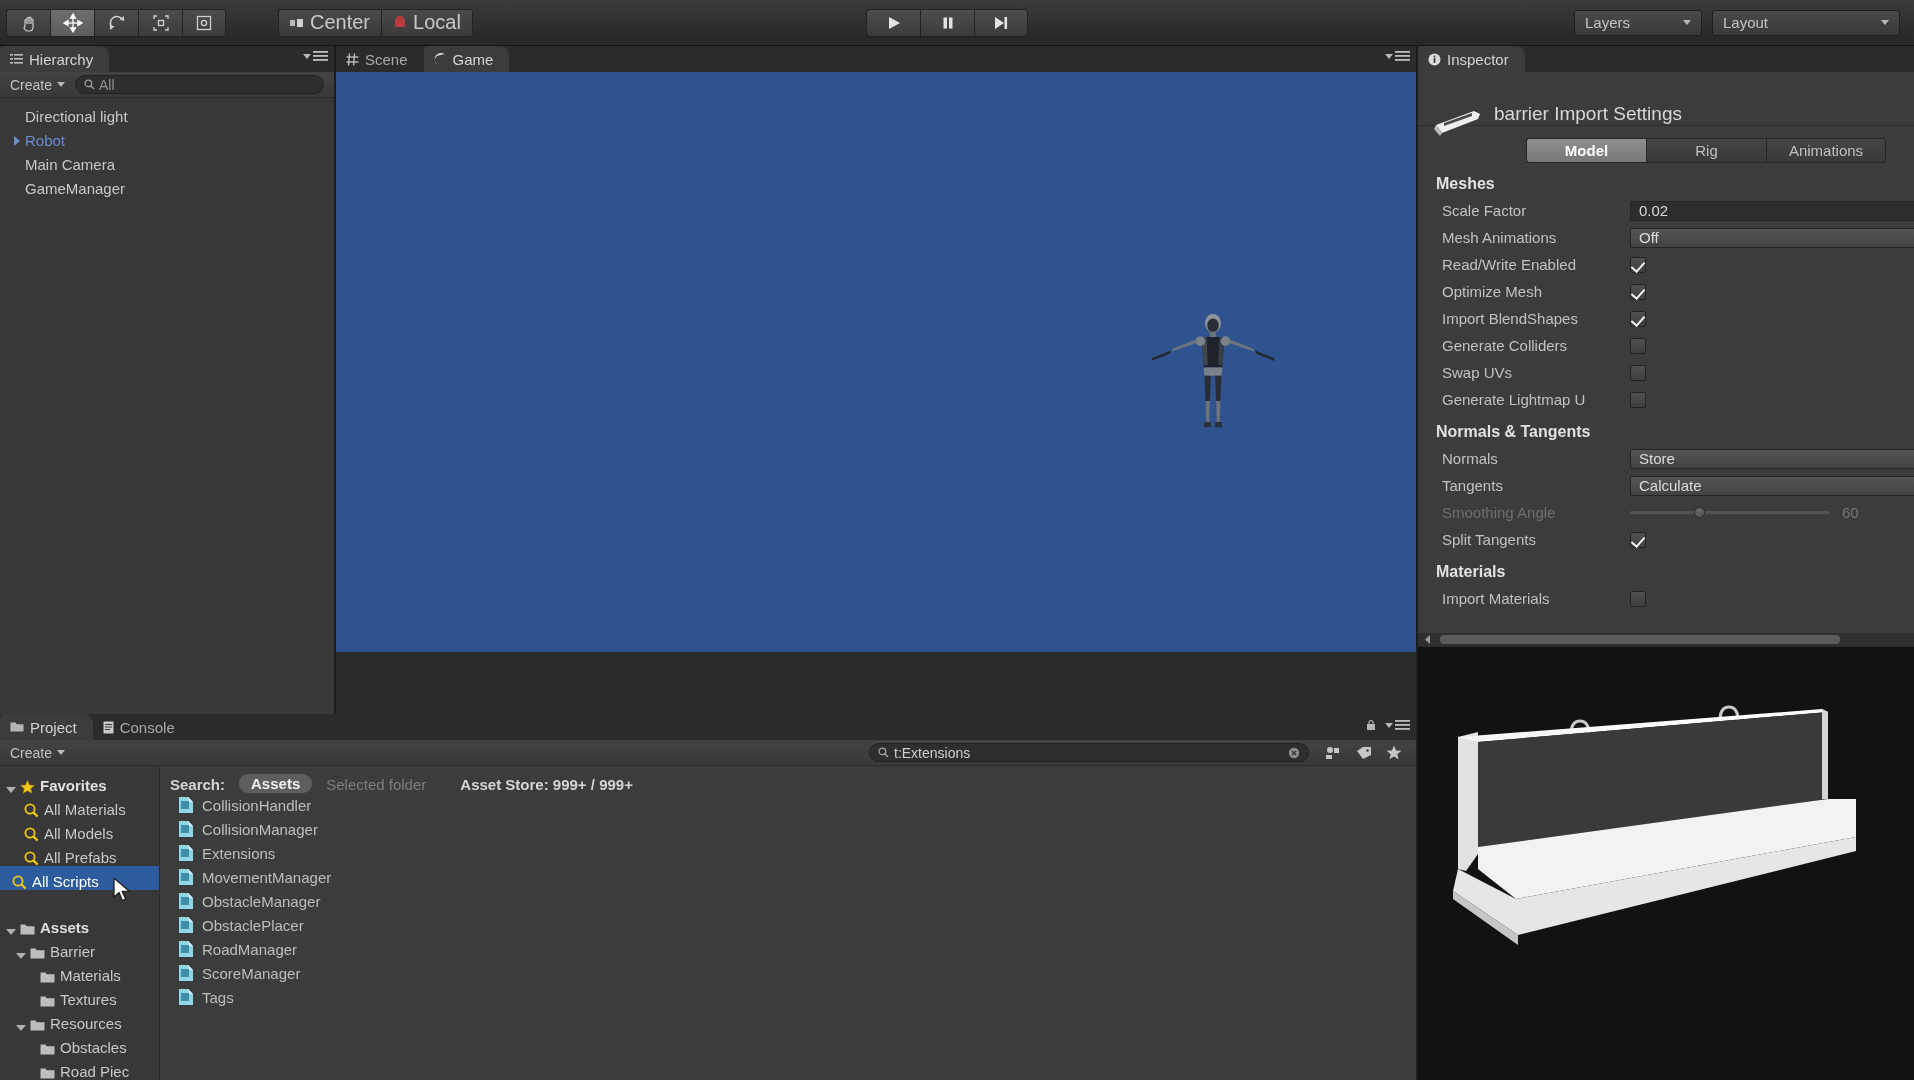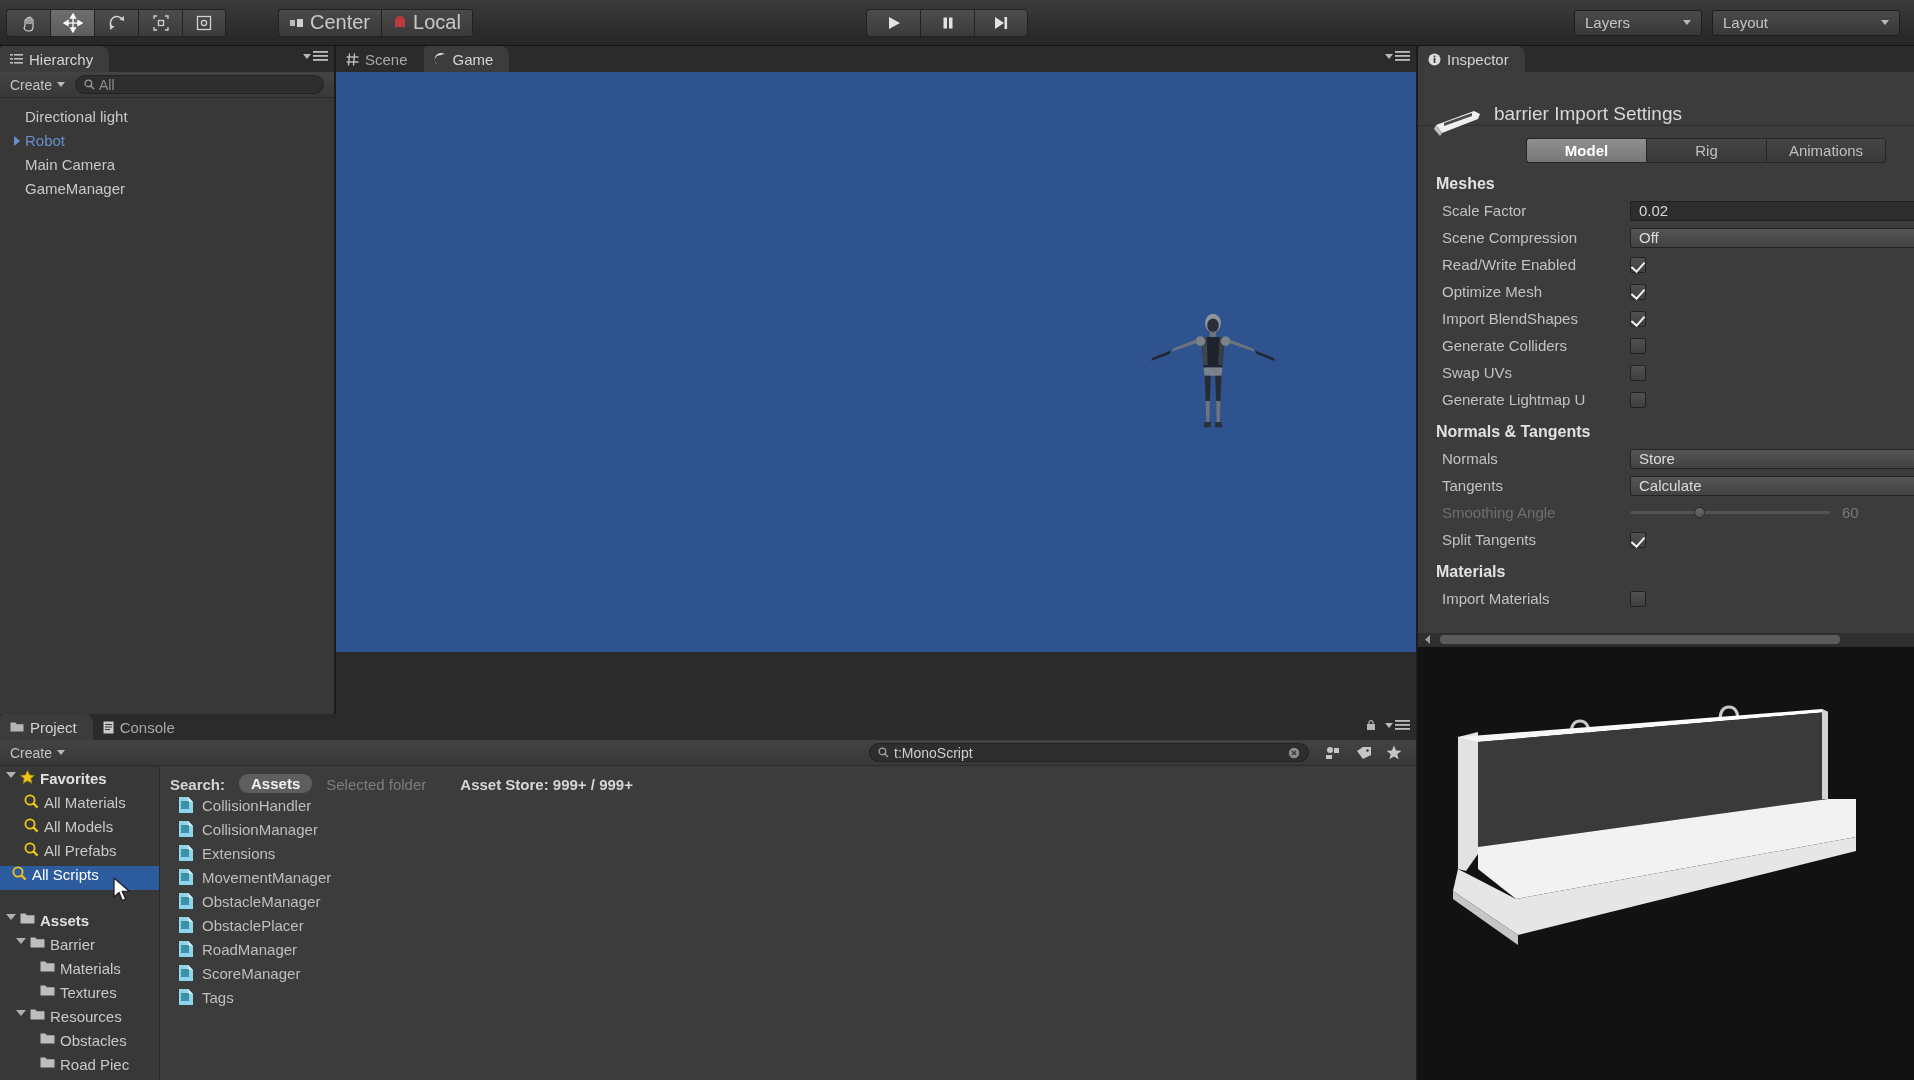--- a/index.html
+++ b/index.html
@@ -136,21 +136,21 @@
     height:26px;background:linear-gradient(to bottom,#434343,#383838);
     border-bottom:1px solid #2b2b2b;display:flex;align-items:center;padding-left:4px;
   }
   .proj-search {
     width: 440px; height:19px;background:#2e2e2e;border:1px solid #222;border-radius:10px;
     display:flex;align-items:center;gap:5px;padding:0 8px;color:#cfcfcf;font-size:14px;
   }
   .proj-cols { display:flex; height:314px; }
   .proj-left { width:160px; background:#383838; border-right:1px solid #2b2b2b; padding-top:4px;}
   .proj-right { flex:1; background:#3c3c3c; }
-  .fav-row { height:24px;display:flex;align-items:flex-start;gap:5px;padding-left:8px;color:#c9c9c9;font-size:15px;white-space:nowrap;}
+  .fav-row { height:24px;display:flex;align-items:flex-end;gap:5px;padding-left:8px;color:#c9c9c9;font-size:15px;white-space:nowrap;}
   .fav-row.sel { background:#2d5c9e; color:#fff; }
   .fav-row.bold { font-weight:bold; color:#e0e0e0;}
   .search-hdr {
     height:27px;display:flex;align-items:flex-end;gap:14px;padding-left:10px;
     color:#d6d6d6;font-size:15px;font-weight:bold; background:#3c3c3c;
   }
   .pillbtn { background:#5e5e5e;border-radius:9px;padding:1px 12px;color:#f0f0f0;font-size:15px;font-weight:bold;}
   .dimtxt { color:#7d7d7d;font-weight:normal;}
   .asset-row { height:24px;display:flex;align-items:center;gap:8px;padding-left:18px;color:#bfbfbf;font-size:15px;}
 
@@ -493,21 +493,21 @@
     <div class="create-btn">
       <span>Create</span>
       <span class="caret"></span>
     </div>
     <div style="flex:1"></div>
     <div class="proj-search">
       <svg width="11" height="11" viewBox="0 0 11 11">
         <circle cx="4.4" cy="4.4" r="3.3" fill="none" stroke="#a2a2a2" stroke-width="1.3"></circle>
         <line x1="7" y1="7" x2="10" y2="10" stroke="#a2a2a2" stroke-width="1.4"></line>
       </svg>
-      <span style="flex:1">t:MonoScript</span>
+      <span style="flex:1">t:Extensions</span>
       <svg width="12" height="12" viewBox="0 0 12 12">
         <circle cx="6" cy="6" r="5.2" fill="#8d8d8d"></circle>
         <g stroke="#3a3a3a" stroke-width="1.5">
             <line x1="4" y1="4" x2="8" y2="8"></line>
             <line x1="8" y1="4" x2="4" y2="8"></line>
           </g>
       </svg>
     </div>
     <div style="display:flex;gap:14px;padding:0 14px 0 16px;align-items:center;">
       <svg width="17" height="14" viewBox="0 0 17 14">
@@ -763,21 +763,21 @@
   <div class="sec-title">Meshes</div>
 
   <div class="prop-row">
     <span class="prop-label">Scale Factor</span>
     <div class="field-txt">
       <span>0.02</span>
     </div>
   </div>
 
   <div class="prop-row">
-    <span class="prop-label">Scene Compression</span>
+    <span class="prop-label">Mesh Animations</span>
     <div class="field-pop">
       <span>Off</span>
       <span class="updown">▲<br>▼</span>
     </div>
   </div>
 
   <div class="prop-row">
     <span class="prop-label">Read/Write Enabled</span>
     <span class="cbx on"></span>
   </div>

